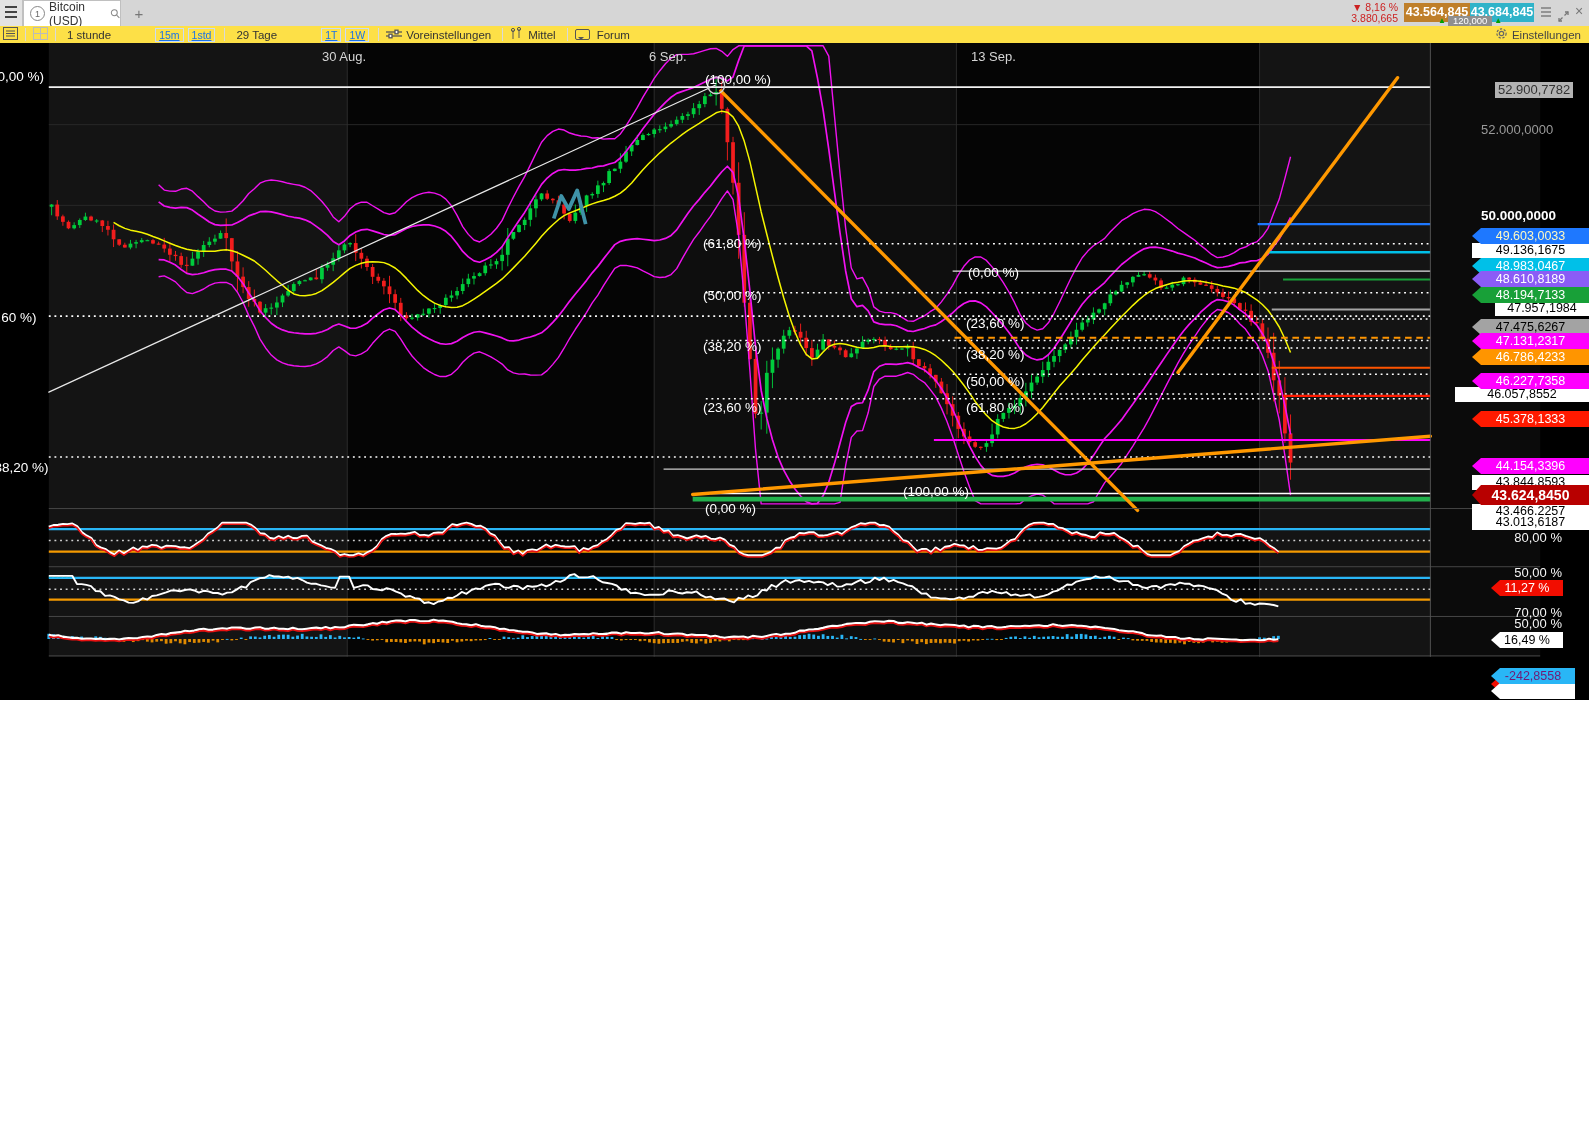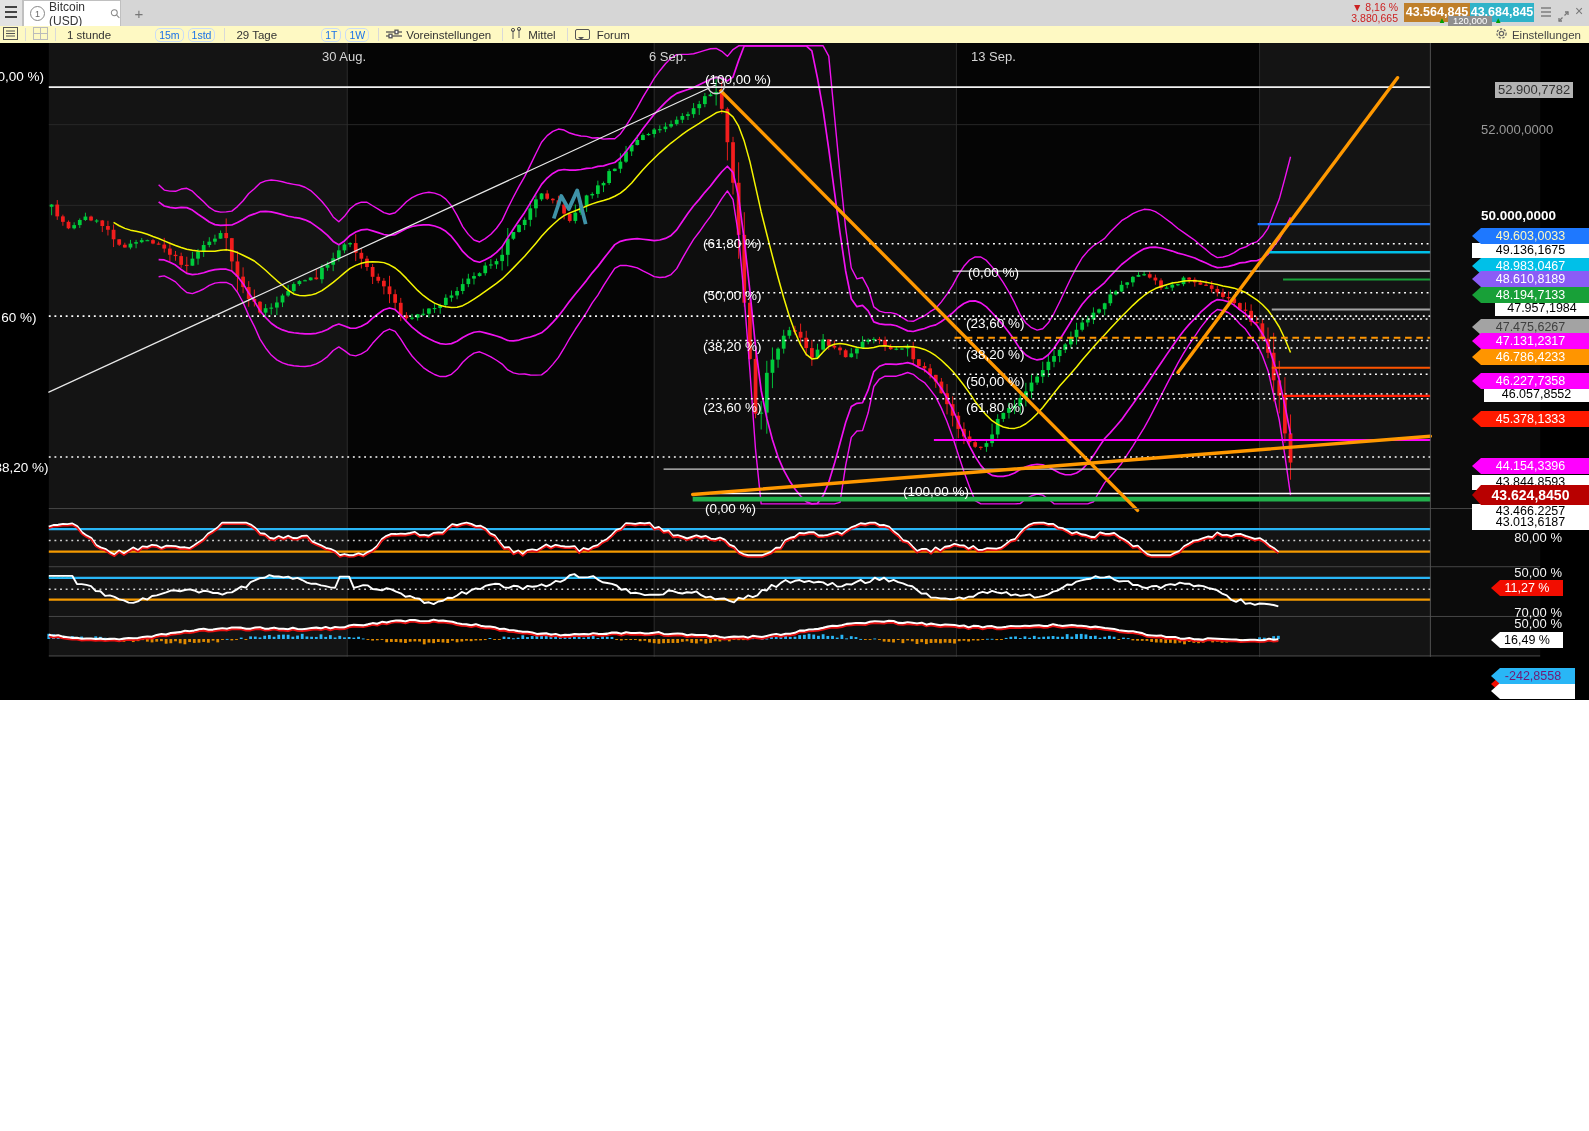--- a/index.html
+++ b/index.html
@@ -14,24 +14,24 @@
   .numcirc{display:inline-flex;width:13px;height:13px;border:1px solid #888;border-radius:50%;color:#666;
        font-size:9px;align-items:center;justify-content:center;flex:none;}
   .plus{position:absolute;left:128px;top:4px;width:22px;height:20px;color:#777;font-size:15px;text-align:center;line-height:20px;}
   .quote{position:absolute;top:2px;text-align:right;font-size:10.5px;line-height:11px;color:#cc2222;}
   .qbadge{position:absolute;top:3px;height:19px;line-height:19px;text-align:center;color:#fff;font-size:12.5px;font-weight:bold;}
   .volrow{position:absolute;top:16px;height:10px;display:flex;align-items:center;gap:2px;}
   .volbox{background:#8f8f8f;color:#fff;font-size:9.5px;padding:0 5px;height:10px;line-height:10px;}
   .tri{font-size:8px;color:#00a000;line-height:10px;}
   .winicon{position:absolute;top:5px;color:#777;}
   
-  .toolbar{position:absolute;left:0;top:26px;width:1589px;height:17px;background:#fef9c3;border-bottom:1px solid #be185d;
+  .toolbar{position:absolute;left:0;top:26px;width:1589px;height:17px;background:#fde047;border-bottom:1px solid #be185d;
        display:flex;align-items:center;font-size:11.5px;color:#333;}
   .toolbar .sep{width:1px;height:13px;background:#d9d9d9;margin:0 7px;flex:none;}
-  .chip{color:#1a73e8;font-size:10.5px;border:1px solid #c9dcf7;border-radius:5px;padding:0 3px;margin:12px 2px;line-height:12px;}
+  .chip{color:#1a73e8;font-size:10.5px;border:1px solid #c9dcf7;border-radius:0;padding:0 3px;margin:12px 2px;line-height:12px;text-decoration:underline;}
   .tbtxt{margin:0 4px;white-space:nowrap;}
   .icn{display:inline-block;flex:none;}
   .tright{position:absolute;right:8px;top:0;height:17px;display:flex;align-items:center;gap:4px;color:#444;}
   
   .chart{position:absolute;left:0;top:43px;width:1589px;height:657px;background:#000;overflow:hidden;}
   .chart svg{position:absolute;left:0;top:0;}
   .ov{position:absolute;white-space:nowrap;}
   .fiblab{color:#fff;font-size:13.5px;}
   .datelab{color:#d5d5d5;font-size:13px;}
   .tick{color:#9a9a9a;font-size:13px;}
@@ -967,24 +967,24 @@
         <div class="ov fiblab" style="left: 903px; top: 441px;">(100,00 %)</div>
         <div class="ov graybox" style="left: 1495px; top: 39px;">52.900,7782</div>
         <div class="ov tick" style="left: 1481px; top: 79px;">52.000,0000</div>
         <div class="ov tickbold" style="left: 1481px; top: 165px;">50.000,0000</div>
         <div class="ov plainlab" style="top: 200px; background: rgb(255, 255, 255); color: rgb(0, 0, 0); width: 117px; right: 0px;">49.136,1675</div>
         <div class="ov badge" style="top: 185px; background: rgb(30, 120, 255); color: #fef9c3; width: 117px; right: 0px;">49.603,0033</div>
         <div class="ov badge" style="top: 215px; background: rgb(0, 192, 232); color: rgb(255, 255, 255); width: 117px; right: 0px;">48.983,0467</div>
         <div class="ov badge" style="top: 228px; background: #8b5cf6; color: rgb(255, 255, 255); width: 117px; right: 0px;">48.610,8189</div>
         <div class="ov plainlab" style="top: 258px; background: rgb(255, 255, 255); color: rgb(0, 0, 0); width: 94px; right: 0px;">47.957,1984</div>
         <div class="ov badge" style="top: 244px; background: rgb(24, 160, 56); color: rgb(255, 255, 255); width: 117px; right: 0px;">48.194,7133</div>
-        <div class="ov badge" style="top: 276px; background: rgb(163, 163, 163); color: #404040; width: 117px; right: 0px;">47.475,6267</div>
+        <div class="ov badge" style="top: 276px; background: rgb(163, 163, 163); color: #000000; width: 117px; right: 0px;">47.475,6267</div>
         <div class="ov badge" style="top: 290px; background: rgb(255, 0, 255); color: rgb(255, 255, 255); width: 117px; right: 0px;">47.131,2317</div>
         <div class="ov badge" style="top: 306px; background: rgb(255, 149, 0); color: rgb(255, 255, 255); width: 117px; right: 0px;">46.786,4233</div>
-        <div class="ov plainlab" style="top: 344px; background: rgb(255, 255, 255); color: rgb(0, 0, 0); width: 105px; right: 0px;">46.057,8552</div>
+        <div class="ov plainlab" style="top: 344px; background: rgb(255, 255, 255); color: rgb(0, 0, 0); width: 134px; right: 0px;">46.057,8552</div>
         <div class="ov badge" style="top: 330px; background: rgb(255, 0, 255); color: rgb(255, 255, 255); width: 117px; right: 0px;">46.227,7358</div>
         <div class="ov badge" style="top: 368px; background: rgb(255, 26, 0); color: rgb(255, 255, 255); width: 117px; right: 0px;">45.378,1333</div>
         <div class="ov badge" style="top: 415px; background: rgb(255, 0, 255); color: rgb(255, 255, 255); width: 117px; right: 0px;">44.154,3396</div>
         <div class="ov plainlab" style="top: 432px; background: rgb(255, 255, 255); color: rgb(0, 0, 0); width: 117px; right: 0px;">43.844,8593</div>
         <div class="ov plainlab" style="top: 461px; background: rgb(255, 255, 255); color: rgb(0, 0, 0); width: 117px; right: 0px;">43.466,2257</div>
         <div class="ov plainlab" style="top: 472px; background: rgb(255, 255, 255); color: rgb(0, 0, 0); width: 117px; right: 0px;">43.013,6187</div>
         <div class="ov badge bigbadge" style="top: 442px; background: rgb(184, 0, 0); color: rgb(255, 255, 255); width: 117px; right: 0px;">43.624,8450</div>
         <div class="ov badge" style="top: 537px; background: rgb(242, 13, 0); color: rgb(255, 255, 255); width: 72px; right: 26px; font-size: 12.5px;">11,27 %</div>
         <div class="ov badge" style="top: 589px; background: rgb(255, 255, 255); color: rgb(0, 0, 0); width: 72px; right: 26px; font-size: 12.5px;">16,49 %</div>
         <div class="ov badge" style="top: 633px; background: rgb(242, 13, 0); color: rgb(255, 255, 255); width: 84px; right: 14px; font-size: 12.5px;"></div>

